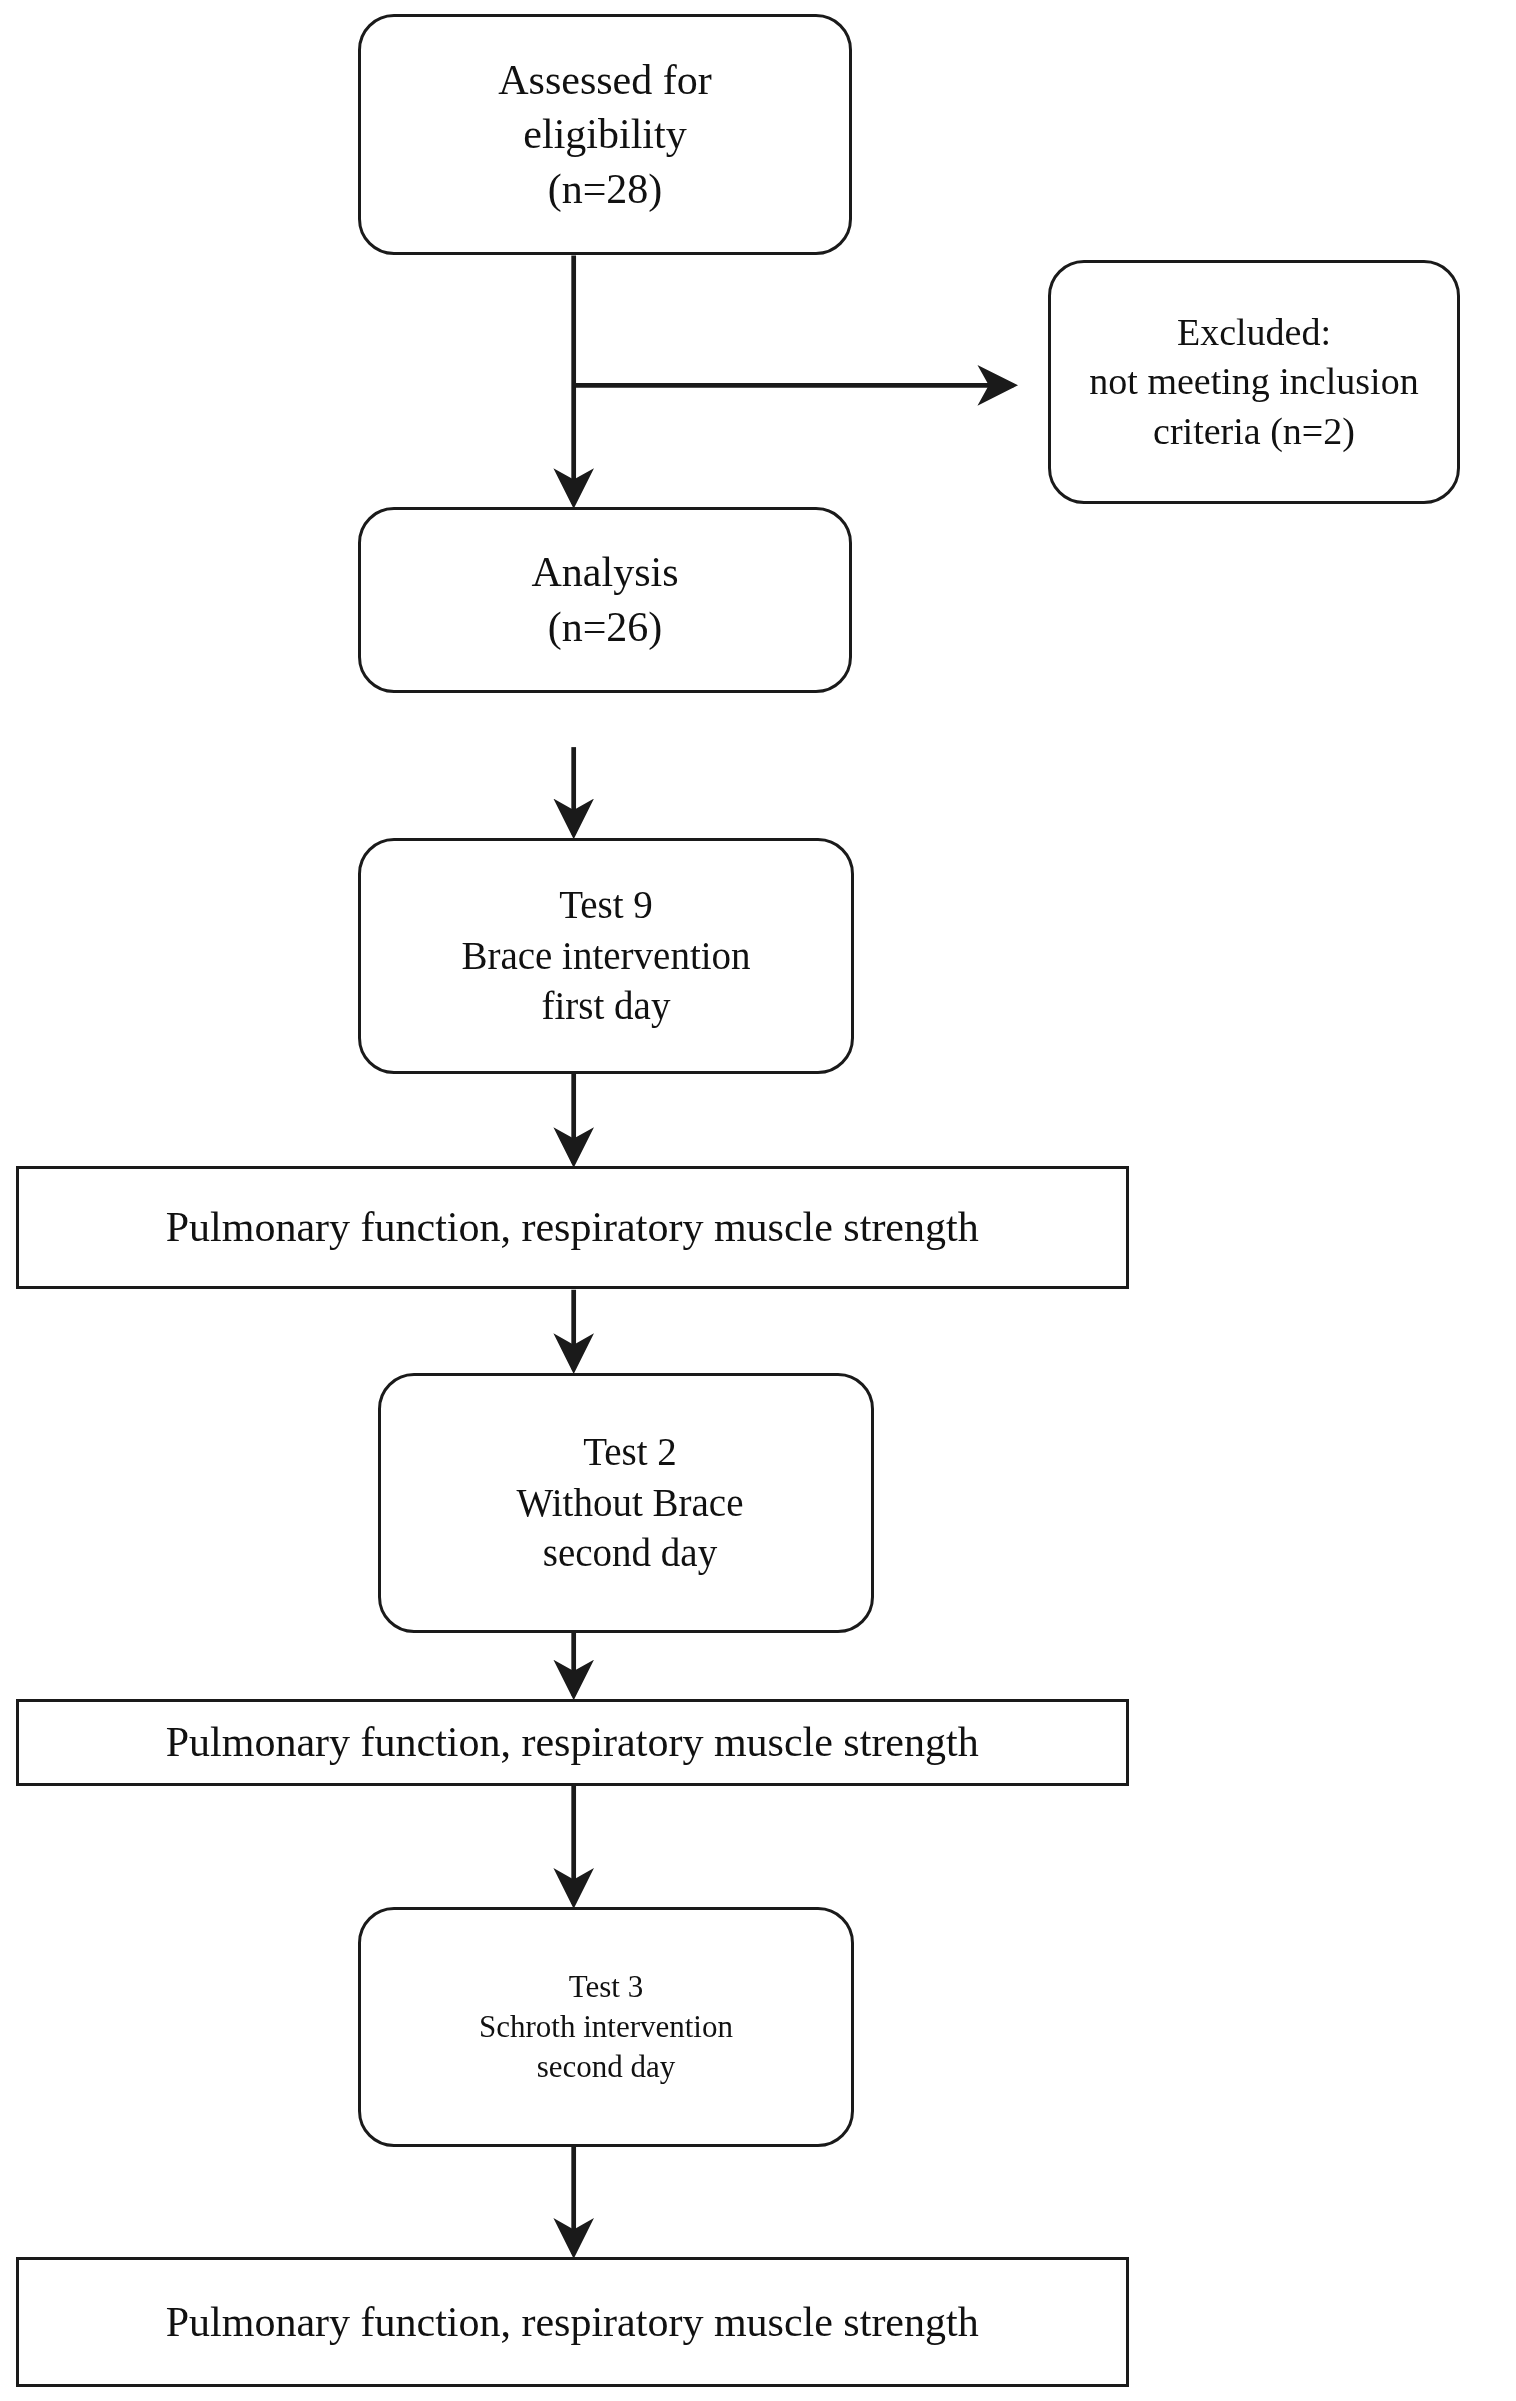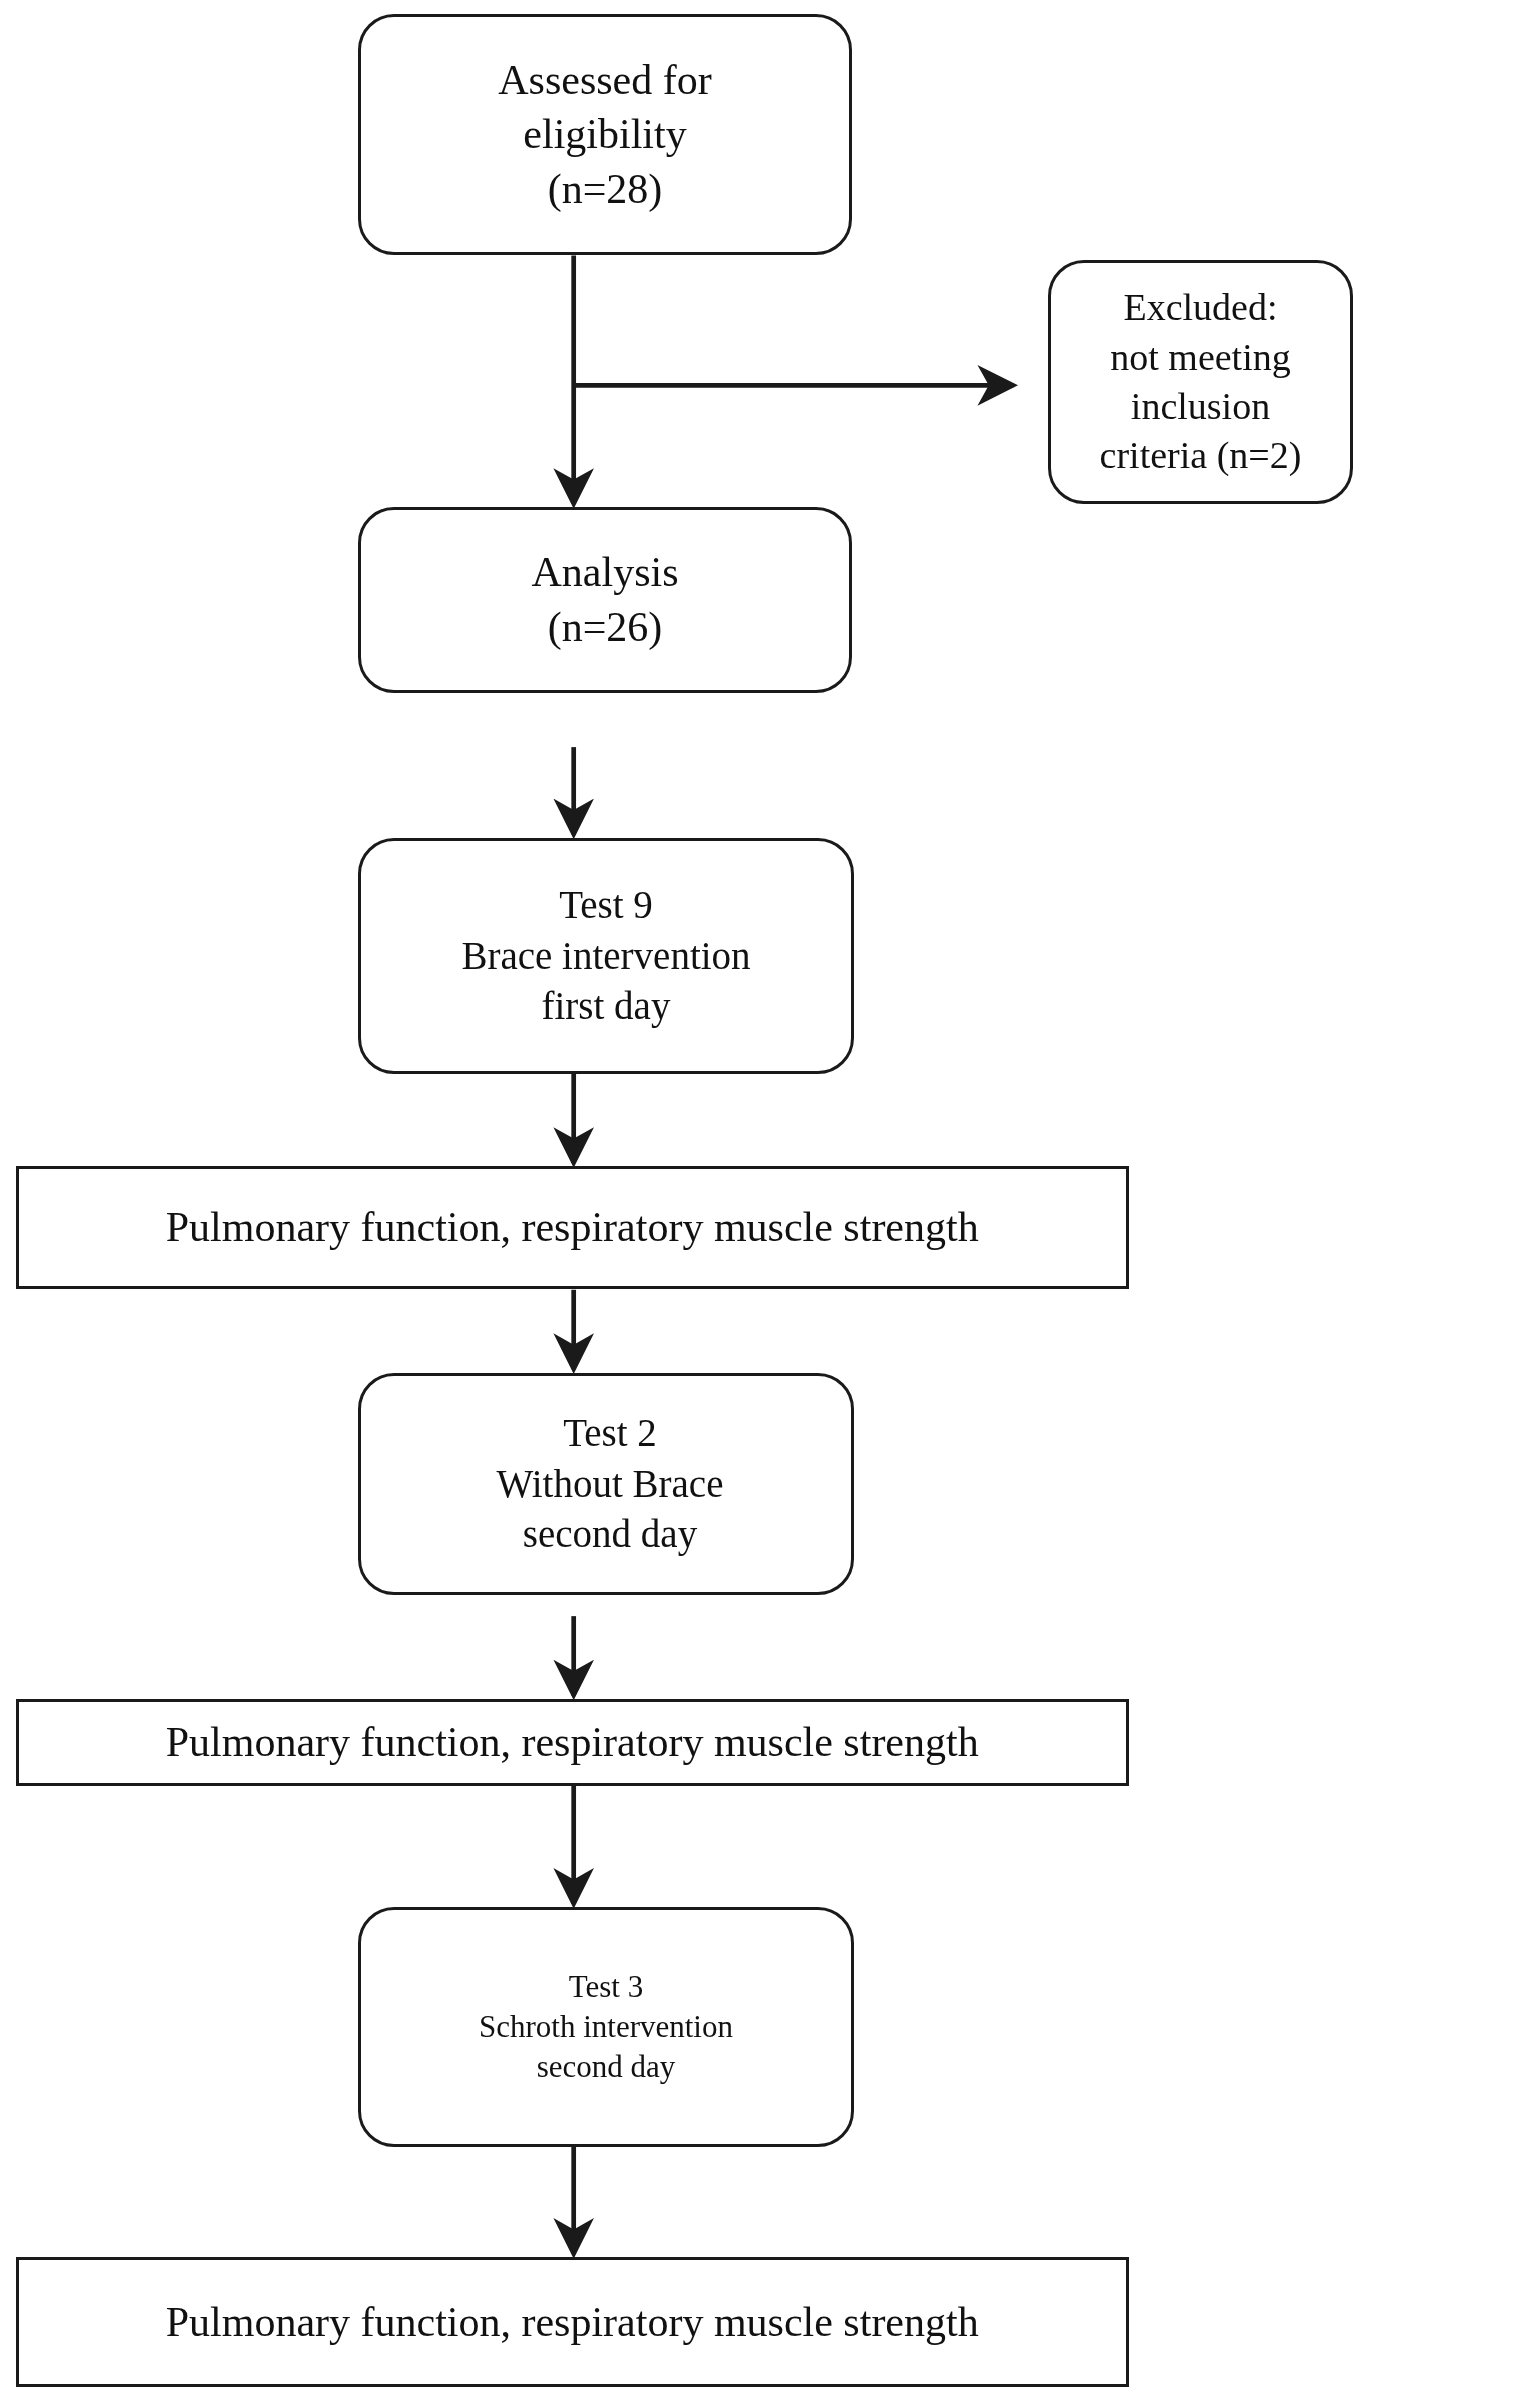--- a/index.html
+++ b/index.html
@@ -51,41 +51,41 @@
     white-space: pre-line;
     padding: 0 7.9px;
   }
   
   #node-eligibility {
     left: 326px;  top: 14px;   width: 494px;  height: 241px;
   }
   #node-eligibility .node-text { font-size: 42px; }
 
   #node-excluded {
-    left: 1016px; top: 260px;  width: 305px;  height: 244px;
+    left: 1016px; top: 260px;  width: 412px;  height: 244px;
   }
   #node-excluded .node-text { font-size: 38px; }
 
   #node-analysis {
     left: 326px;  top: 507px;  width: 494px;  height: 186px;
   }
   #node-analysis .node-text { font-size: 42px; }
 
   #node-test1 {
     left: 326px;  top: 838px; width: 496px;  height: 236px;
   }
   #node-test1 .node-text { font-size: 39px; }
 
   #node-measure1 {
     left: 15.7px;   top: 1166px; width: 1113px; height: 123px;
   }
   #node-measure1 .node-text { font-size: 42px; }
 
   #node-test2 {
-    left: 326px;  top: 1373px; width: 496px;  height: 222px; padding-left: 8px;
+    left: 346px;  top: 1373px; width: 496px;  height: 260px; padding-left: 8px;
   }
   #node-test2 .node-text { font-size: 39px; }
 
   #node-measure2 {
     left: 15.7px;   top: 1699px; width: 1113px; height: 87px;
   }
   #node-measure2 .node-text { font-size: 42px; }
 
   #node-test3 {
     left: 326px;  top: 1907px; width: 496px;  height: 240px;

